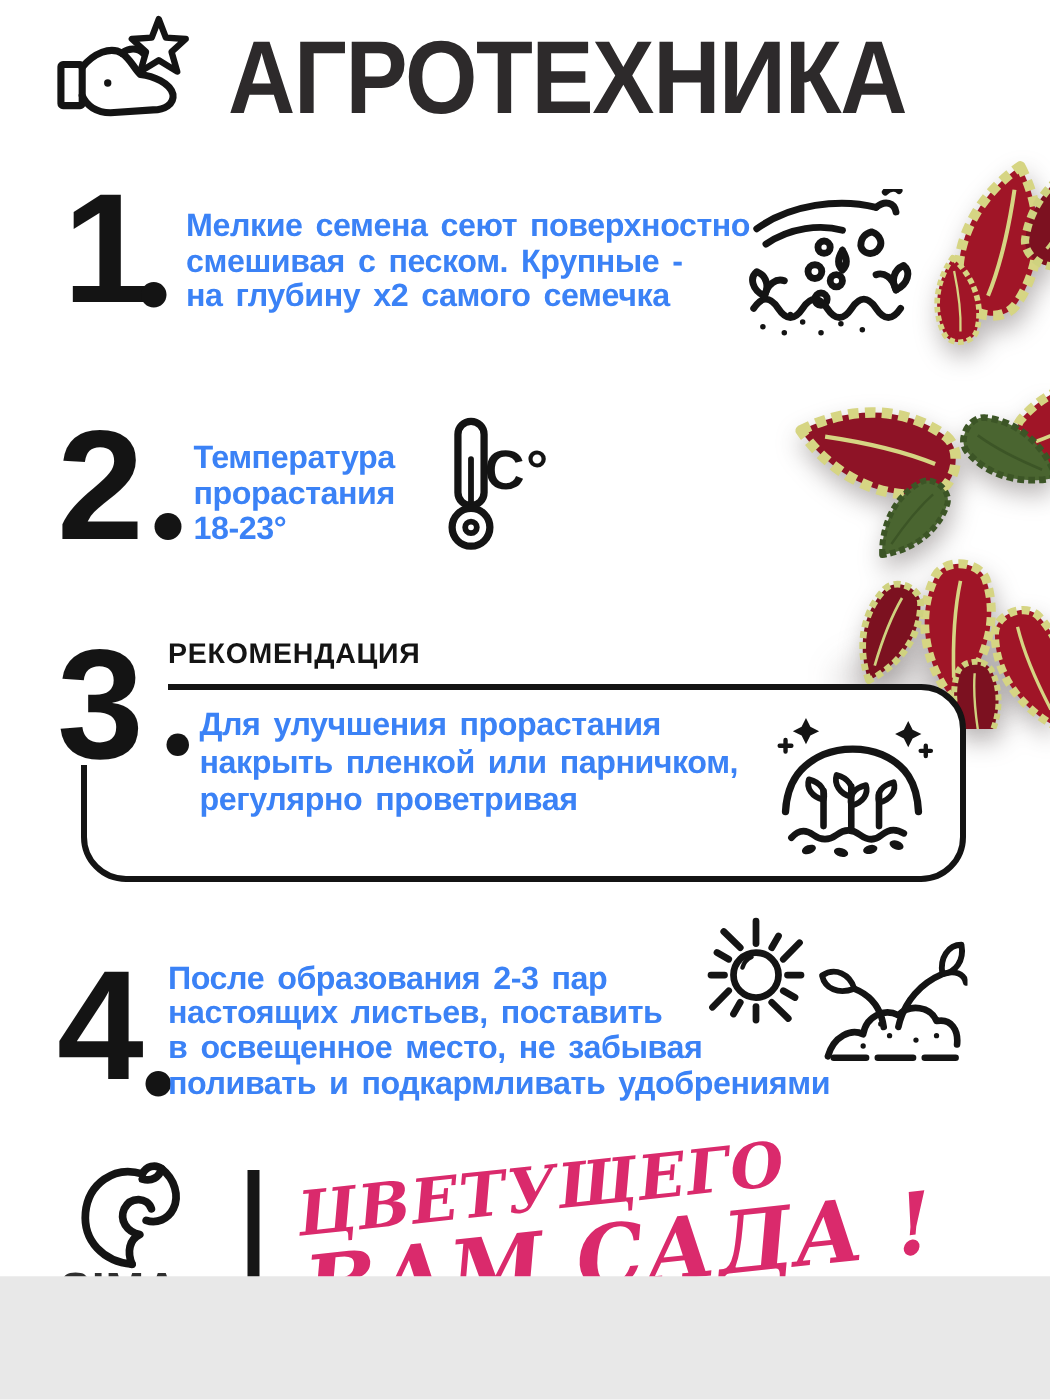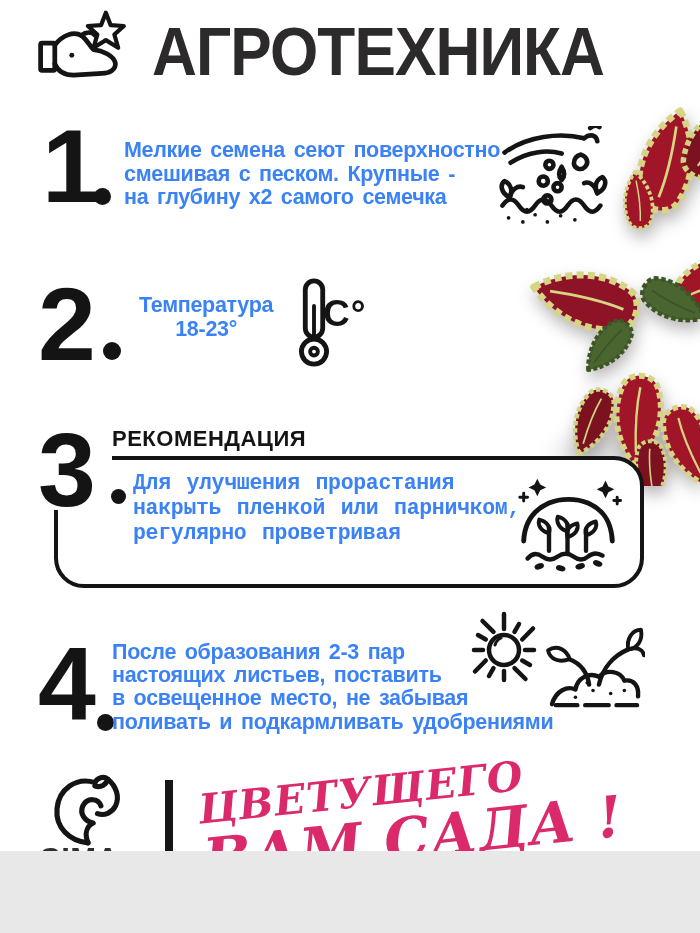--- a/index.html
+++ b/index.html
@@ -21,21 +21,21 @@
     font-size:104px; font-weight:bold; line-height:1; color:#141414;
     letter-spacing:-2px;
   }
   .num-dot { width:17px; height:17px; border-radius:50%; background:#141414; }
 
   
   .step-text {
     font-size:21.5px; line-height:23.5px; font-weight:bold; color:#3b82f6;
     word-spacing:3px; letter-spacing:-0.3px; white-space:nowrap;
   }
-  .reco-label { font-size:22px; font-weight:bold; letter-spacing:0.5px; color:#141414; }
+  .reco-label { font-size:19px; font-weight:bold; letter-spacing:0.5px; color:#141414; }
   .reco-box {
     width:590px; height:132px; border:4px solid #141414; border-radius:30px;
     background:#fff;
   }
   .num-mask { background:#ffffff; }
   .bullet { width:15px; height:15px; border-radius:50%; background:#141414; }
   .unit-c { font-size:37px; font-weight:bold; color:#141414; letter-spacing:1px; }
 
   
   .brand {
@@ -122,38 +122,39 @@
     <circle cx="26" cy="94" r="1.8" fill="#141414" stroke="none"></circle>
     <circle cx="38" cy="87" r="1.8" fill="#141414" stroke="none"></circle>
     <circle cx="50" cy="94" r="1.8" fill="#141414" stroke="none"></circle>
     <circle cx="63" cy="88" r="1.8" fill="#141414" stroke="none"></circle>
     <circle cx="77" cy="92" r="1.8" fill="#141414" stroke="none"></circle>
     <circle cx="30" cy="82" r="1.8" fill="#141414" stroke="none"></circle>
   </svg>
 
   <div class="abs step-num" style="left:38px; top:272px;">2</div>
   <div class="abs num-dot" style="left:103px; top:342px; width:18px; height:18px;"></div>
-  <div class="abs step-text" style="left:139px; top:294px;text-align:center;">
+  <div class="abs step-text" style="left:129px; top:294px;">
     <div>Температура</div>
+    <div>прорастания</div>
     <div>18-23°</div>
   </div>
   <svg class="abs line-icon" style="left:291px; top:277px;" width="46" height="92" viewBox="0 0 46 95" stroke-width="5">
     <rect x="14" y="4" width="18" height="58" rx="9"></rect>
     <line x1="23" y1="30" x2="23" y2="62" stroke-width="4"></line>
     <circle cx="23" cy="77" r="13"></circle>
     <circle cx="23" cy="77" r="4" stroke-width="4"></circle>
   </svg>
   <div class="abs unit-c" style="left:323px; top:293px;">C°</div>
 
   <div class="abs reco-label" style="left:112px; top:426px;">РЕКОМЕНДАЦИЯ</div>
   <div class="abs reco-box" style="left:54px; top:456px;"></div>
   <div class="abs num-mask" style="left:28px; top:418px; width:84px; height:92px;"></div>
   <div class="abs step-num" style="left:38px; top:418px;">3</div>
   <div class="abs bullet" style="left:111px; top:489px;"></div>
-  <div class="abs step-text" style="left:133px; top:471px; line-height:25px;font-family:Liberation Mono, monospace;">
+  <div class="abs step-text" style="left:133px; top:471px; line-height:25px;">
     <div>Для улучшения прорастания</div>
     <div>накрыть пленкой или парничком,</div>
     <div>регулярно проветривая</div>
   </div>
   <svg class="abs line-icon" style="left:512px; top:470px;" width="112" height="104" viewBox="0 0 115 105" stroke-width="5">
     <path d="M12,72 C13,52 22,40 38,33 C50,28 66,28 78,33 C94,40 102,52 103,72"></path>
     <path d="M26,8 L29,14 L35,17 L29,20 L26,26 L23,20 L17,17 L23,14 Z" fill="#141414" stroke="none"></path>
     <path d="M12,23 v8 M8,27 h8" stroke-width="3"></path>
     <path d="M96,10 L99,16 L105,19 L99,22 L96,28 L93,22 L87,19 L93,16 Z" fill="#141414" stroke="none"></path>
     <path d="M108,27 v7 M104.5,30.5 h7" stroke-width="3"></path>

